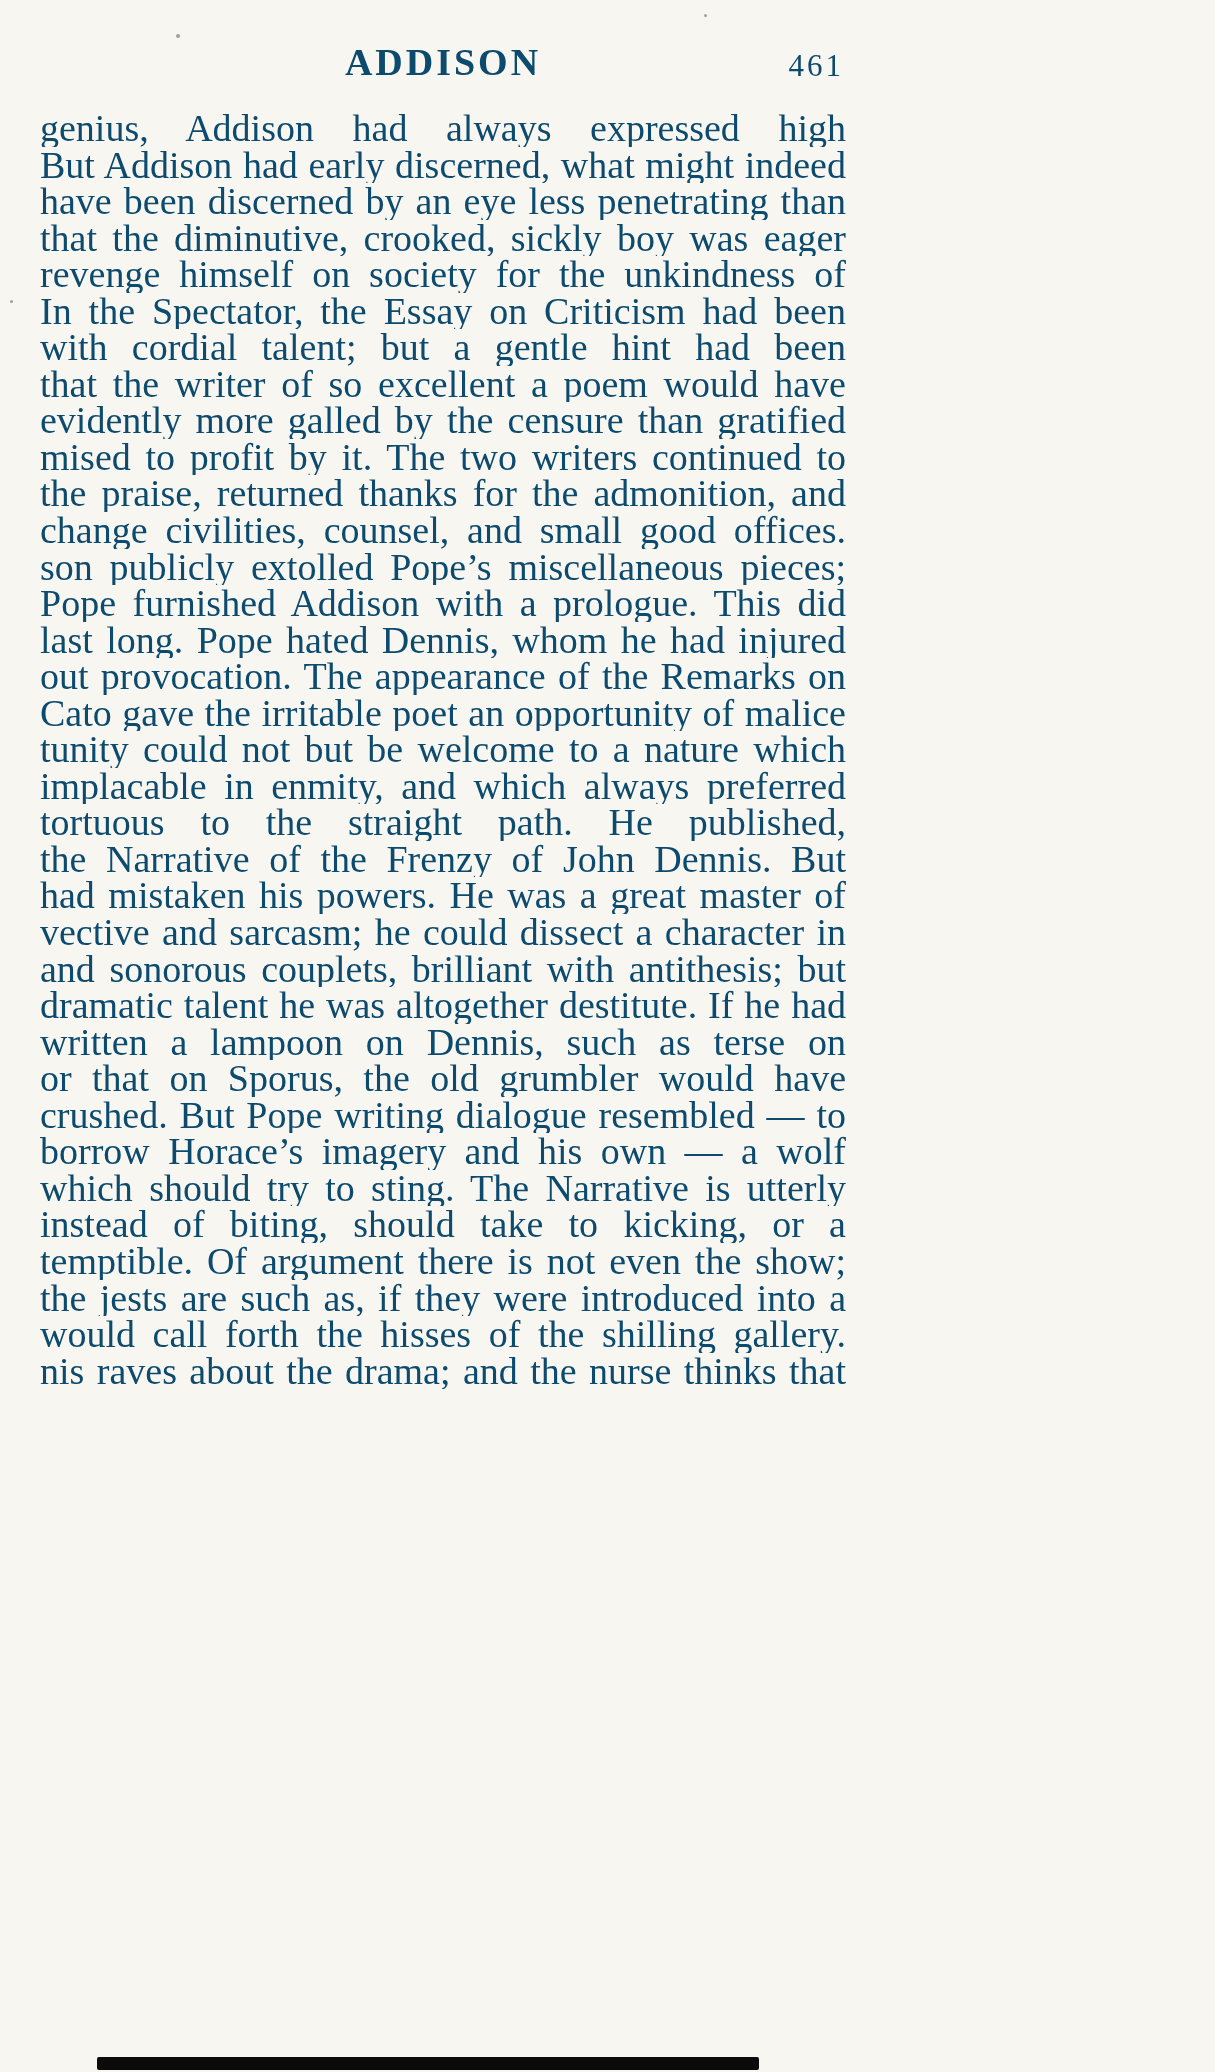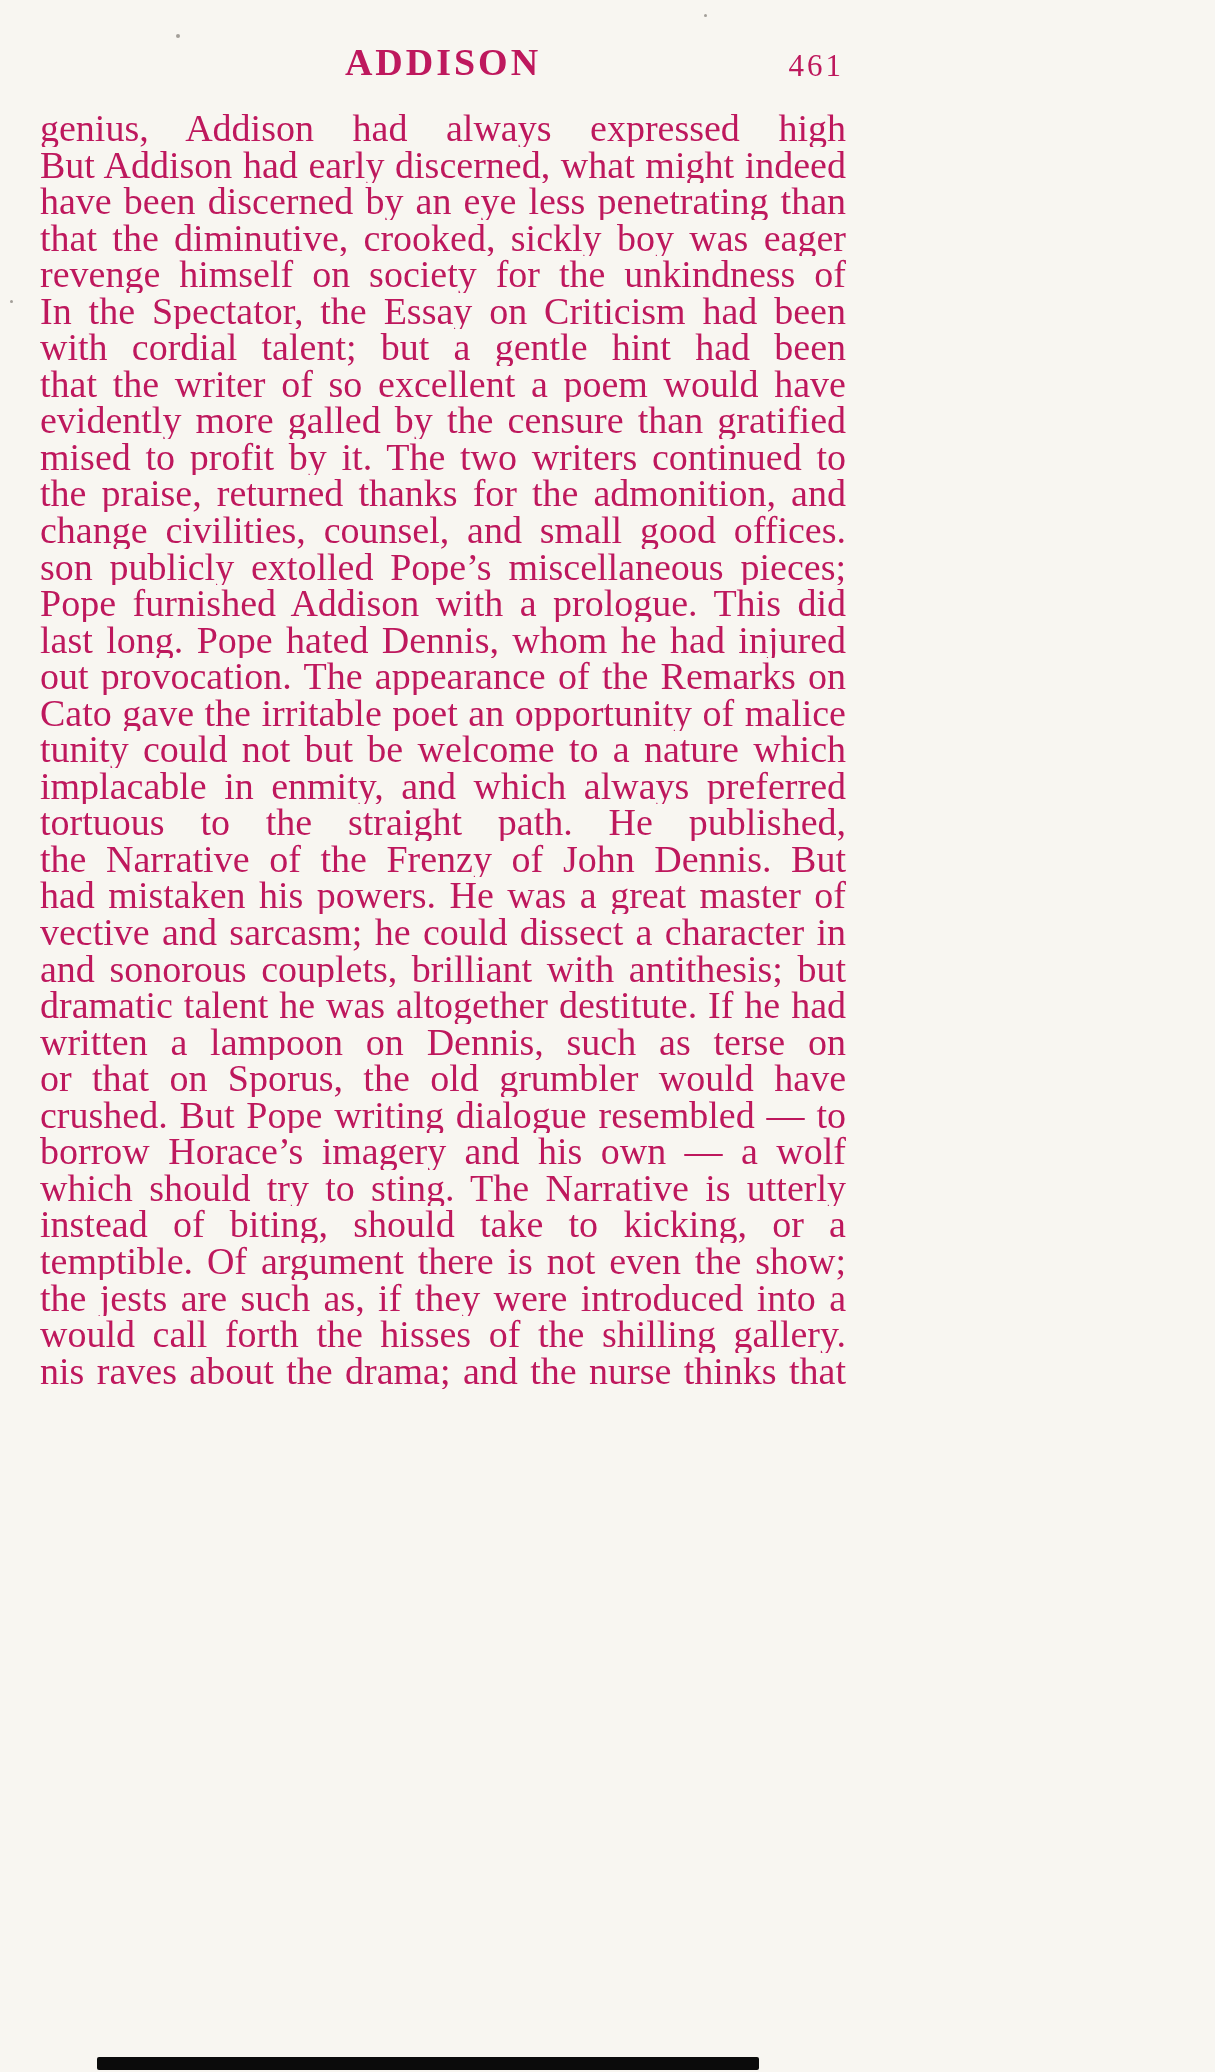--- a/index.html
+++ b/index.html
@@ -7,21 +7,21 @@
     padding: 0;
     background: #e8e6e1;
   }
   .page {
     position: relative;
     width: 1215px;
     height: 2072px;
     background: #f8f6f1;
     overflow: hidden;
     font-family: "Liberation Serif", "DejaVu Serif", serif;
-    color: #be185d;
+    color: #0c4a6e;
   }
   .text-block {
     position: absolute;
     left: 40px;
     top: 40px;
     width: 806px;
   }
   .header {
     position: relative;
     height: 62px;

